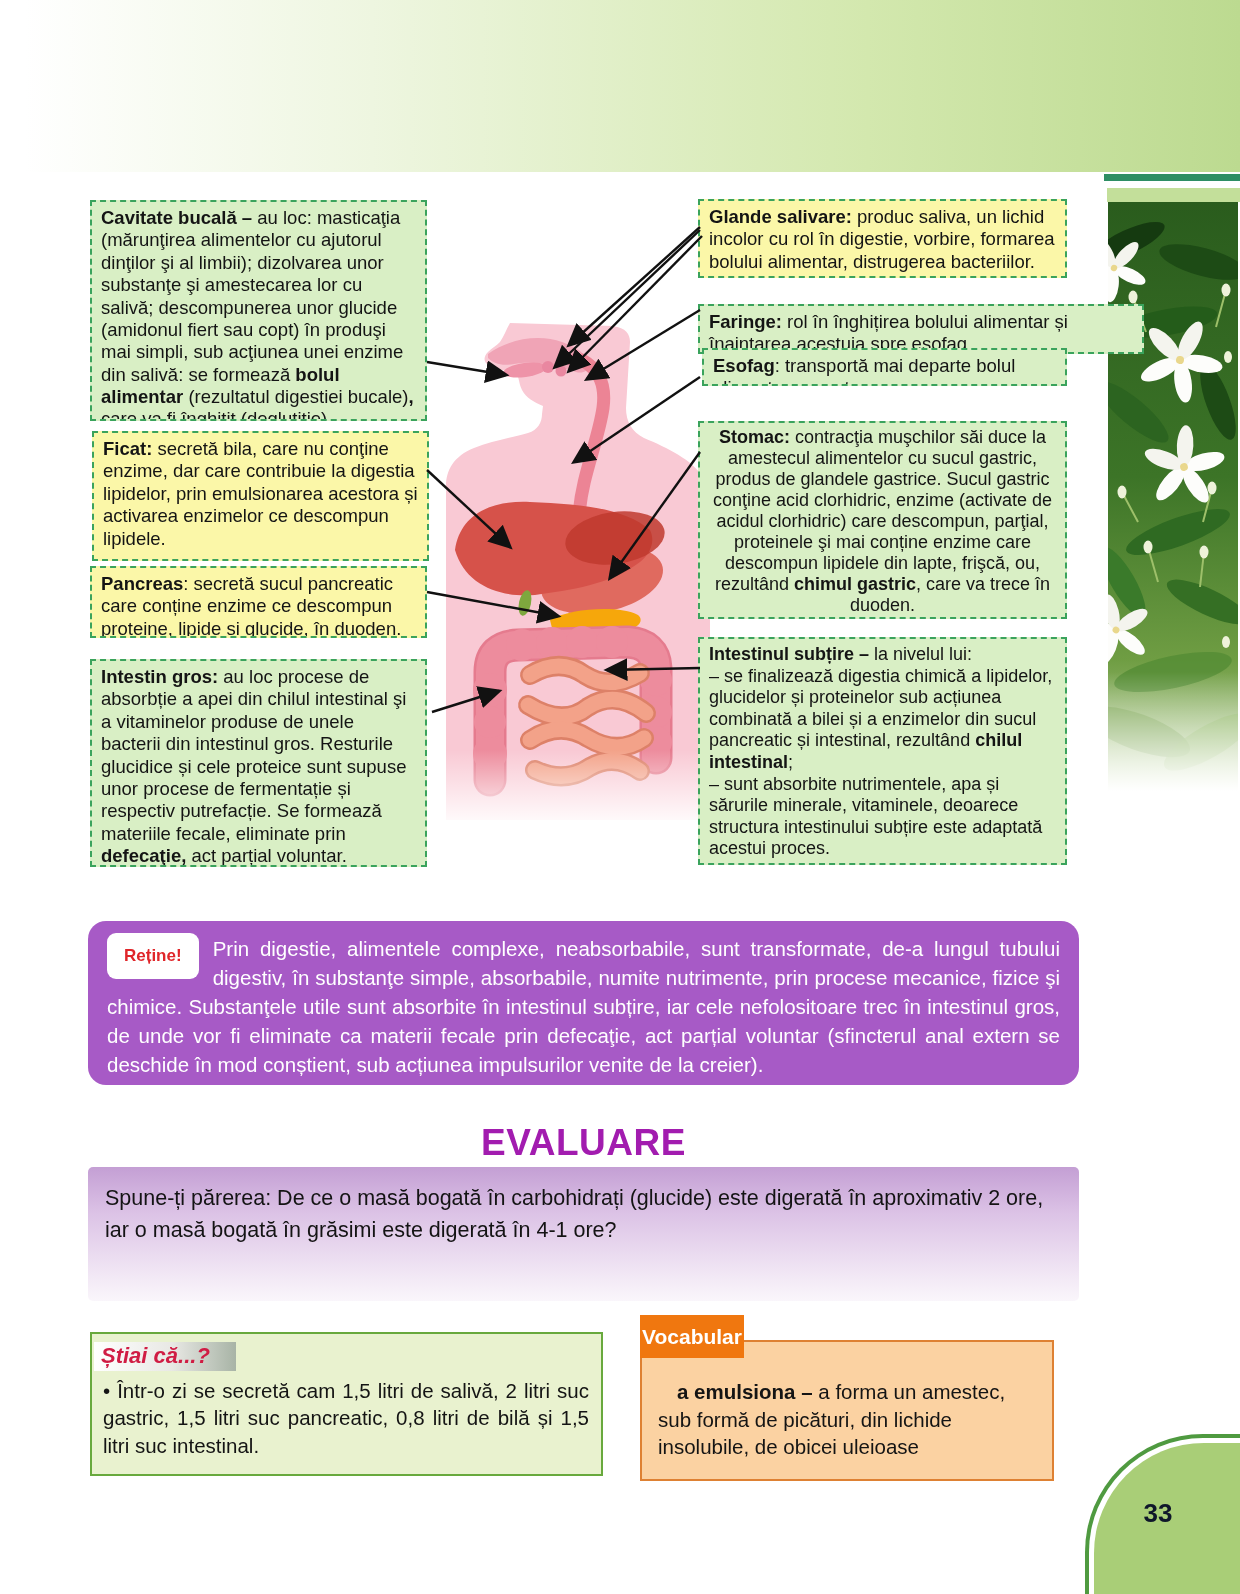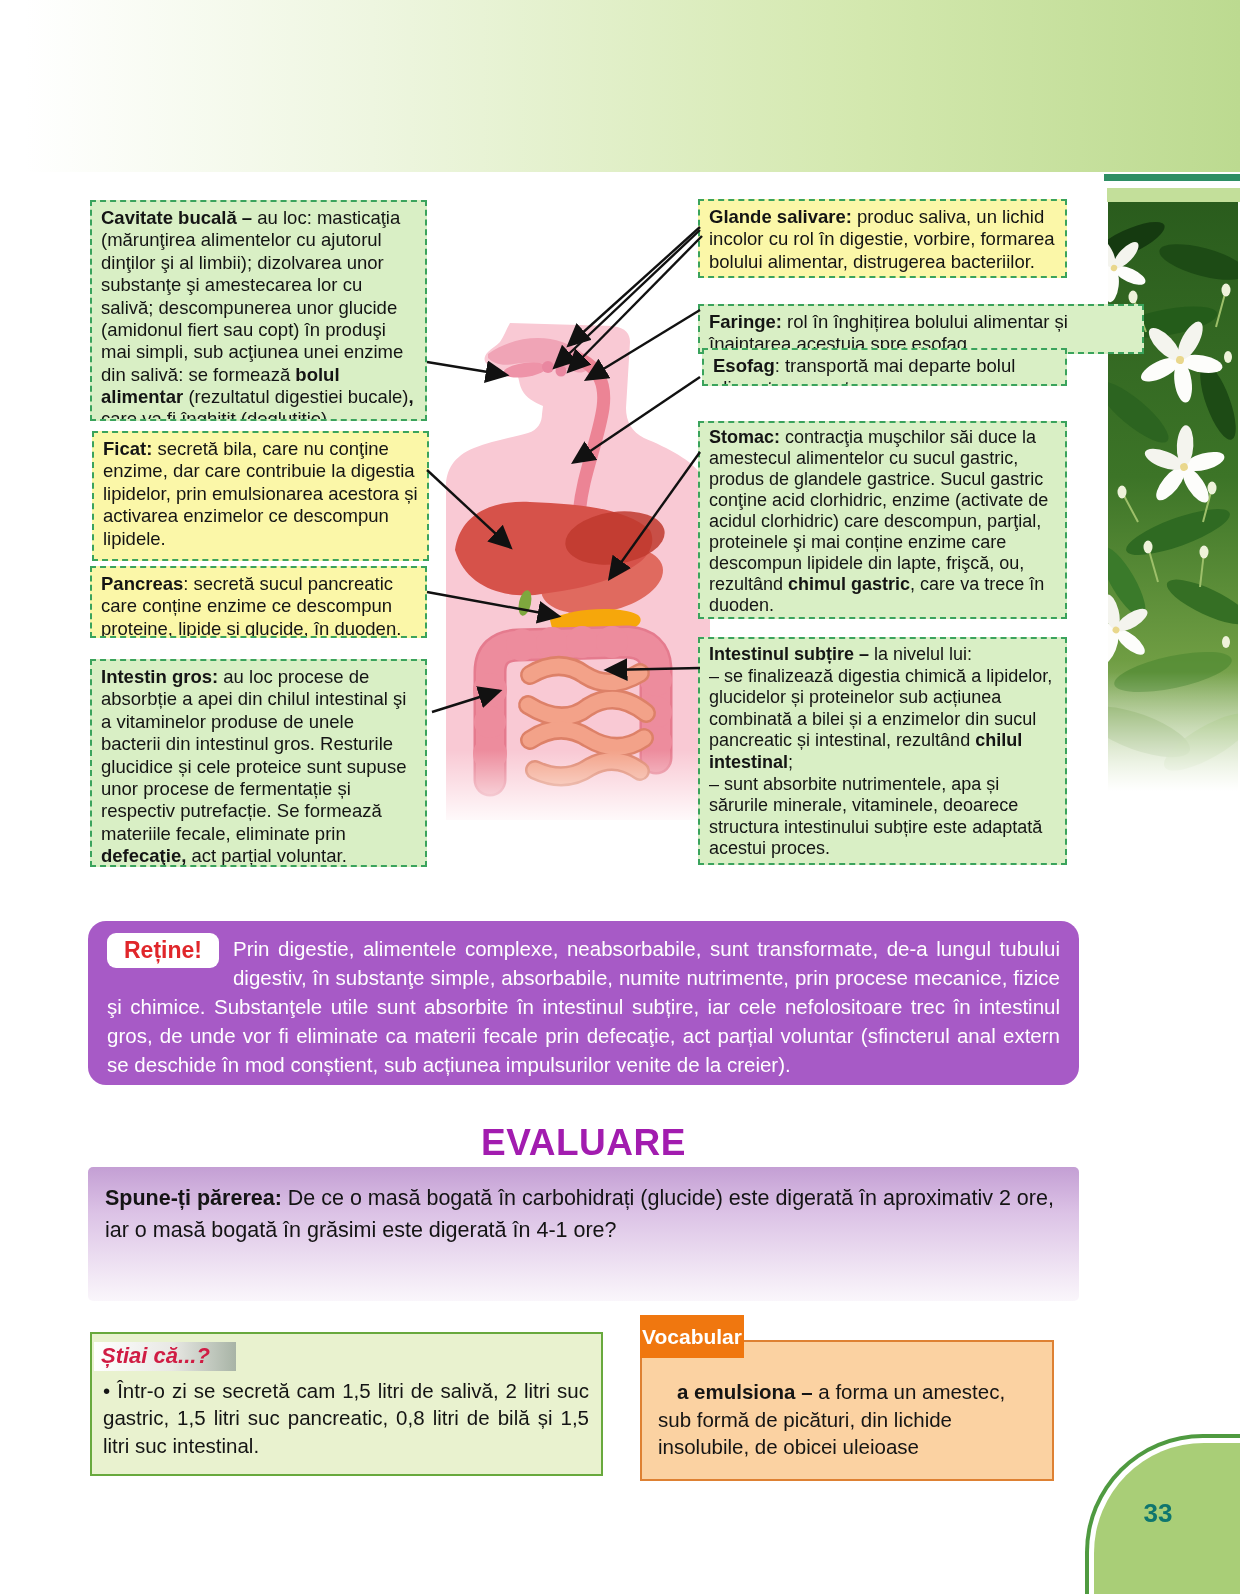--- a/index.html
+++ b/index.html
@@ -16,39 +16,39 @@
              font-size:18.5px;line-height:1.21;color:#141414;overflow:hidden;white-space:pre-line;}
   .green{background:#d9efc5;}
   .yellow{background:#fbf7a8;}
   .lb-cavitate{left:90px;top:200px;width:337px;height:221px;}
   .lb-ficat{left:92px;top:431px;width:337px;height:130px;}
   .lb-pancreas{left:90px;top:566px;width:337px;height:72px;}
   .lb-gros{left:90px;top:659px;width:337px;height:208px;}
   .lb-glande{left:698px;top:199px;width:369px;height:79px;}
   .lb-faringe{left:698px;top:304px;width:446px;height:50px;}
   .lb-esofag{left:702px;top:348px;width:365px;height:38px;}
-  .lb-stomac{left:698px;top:421px;width:369px;height:198px;font-size:18px;line-height:1.17;padding-top:4px;}
+  .lb-stomac{left:698px;top:421px;width:369px;height:198px;font-size:18px;line-height:1.17;padding-top:4px;text-align:center;}
   .lb-subtire{left:698px;top:637px;width:369px;height:228px;font-size:18px;line-height:1.2;}
   .label-box b{font-weight:bold;}
   
   .figure{position:absolute;left:430px;top:290px;width:290px;height:530px;}
   .arrows{position:absolute;left:0;top:0;width:1240px;height:1594px;pointer-events:none;}
   
   .retine{position:absolute;left:88px;top:921px;width:991px;height:164px;box-sizing:border-box;
           background:#a75ac6;border-radius:18px;padding:13px 19px;color:#ffffff;
           font-size:20.5px;line-height:1.42;text-align:justify;overflow:hidden;}
-  .retine-label{float:left;background:#ffffff;color:#e0262a;font-weight:bold;font-size:23px;
-                border-radius:9px;padding:1px 17px;margin:-1px 14px 2px 0;}
+  .retine-label{float:left;background:#ffffff;color:#e0262a;font-weight:bold;font-size:17px;
+                border-radius:9px;padding:11px 17px;margin:-1px 14px 2px 0;}
   
   .evaluare{position:absolute;left:88px;top:1122px;width:991px;text-align:center;
             font-size:37px;font-weight:bold;color:#a21caf;letter-spacing:.5px;}
   .spune{position:absolute;left:88px;top:1167px;width:991px;height:134px;box-sizing:border-box;
          background:linear-gradient(180deg,#c49fd4 0%,#dcc3e6 35%,#efe3f3 75%,#faf6fb 100%);
          border-radius:5px;padding:15px 17px;font-size:21.5px;line-height:1.5;color:#141414;}
-  .spune b{font-weight:bold;margin-top:32px;}
+  .spune b{font-weight:normal;margin-top:32px;}
   
   .stiai{position:absolute;left:90px;top:1332px;width:513px;height:144px;box-sizing:border-box;
          background:#e9f2cf;border:2px solid #68a93d;overflow:hidden;}
   .stiai-title{display:inline-block;margin:8px 0 5px 2px;padding:1px 26px 2px 7px;
                background:linear-gradient(90deg,#ffffff 0%,#e8e8e4 55%,#a8b4a6 100%);
                color:#d01c44;font-weight:bold;font-style:italic;font-size:22px;}
   .stiai-text{padding:1px 12px 0 11px;font-size:20.5px;line-height:1.33;text-align:justify;color:#141414;}
   
   .vocab-tab{position:absolute;left:640px;top:1315px;width:104px;height:43px;background:#f0770f;
              color:#fff;font-weight:bold;font-size:21px;line-height:43px;text-align:center;z-index:2;}
@@ -57,21 +57,21 @@
               font-size:20.5px;line-height:1.35;color:#141414;}
   .vocab-body b{font-weight:bold;margin-left:19px;}
   
   .corner-outer{position:absolute;left:1085px;top:1434px;width:170px;height:175px;
                 background:#4f9a40;border-top-left-radius:118px;}
   .corner-white{position:absolute;left:1089px;top:1438px;width:166px;height:171px;
                 background:#ffffff;border-top-left-radius:114px;}
   .corner-fill{position:absolute;left:1094px;top:1443px;width:161px;height:166px;
                background:#a9ce77;border-top-left-radius:110px;}
   .page-num{position:absolute;left:1128px;top:1498px;width:60px;text-align:center;
-            color:#0f766e;font-weight:bold;font-size:26px;}
+            color:#0f172a;font-weight:bold;font-size:26px;}
 </style>
 </head>
 <body>
 
 <div class="page">
 
   <div class="top-band"></div>
   <div class="teal-strip"></div>
   <div class="photo-pad"></div>
 

